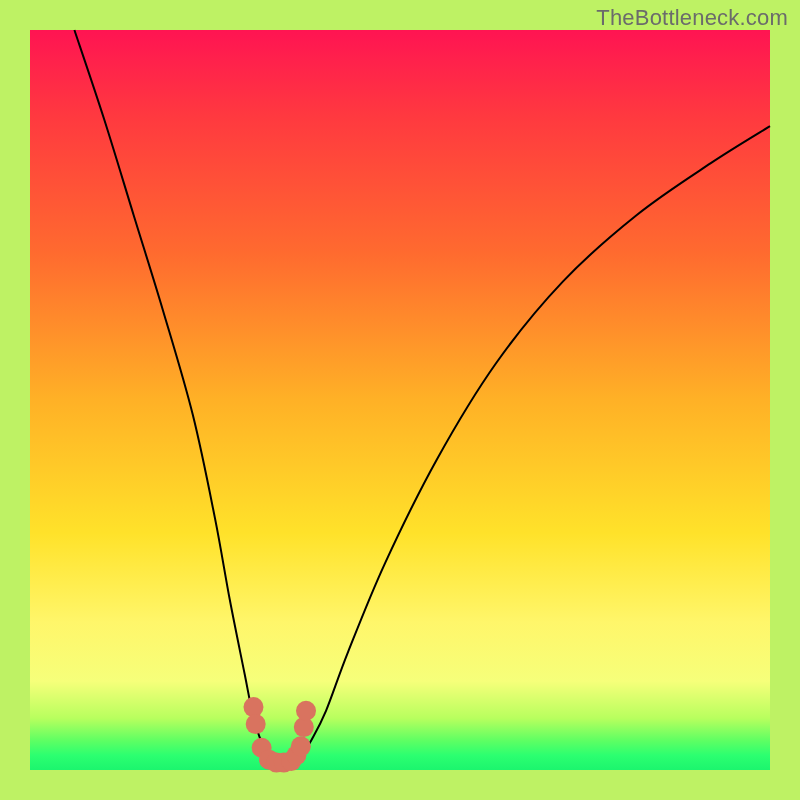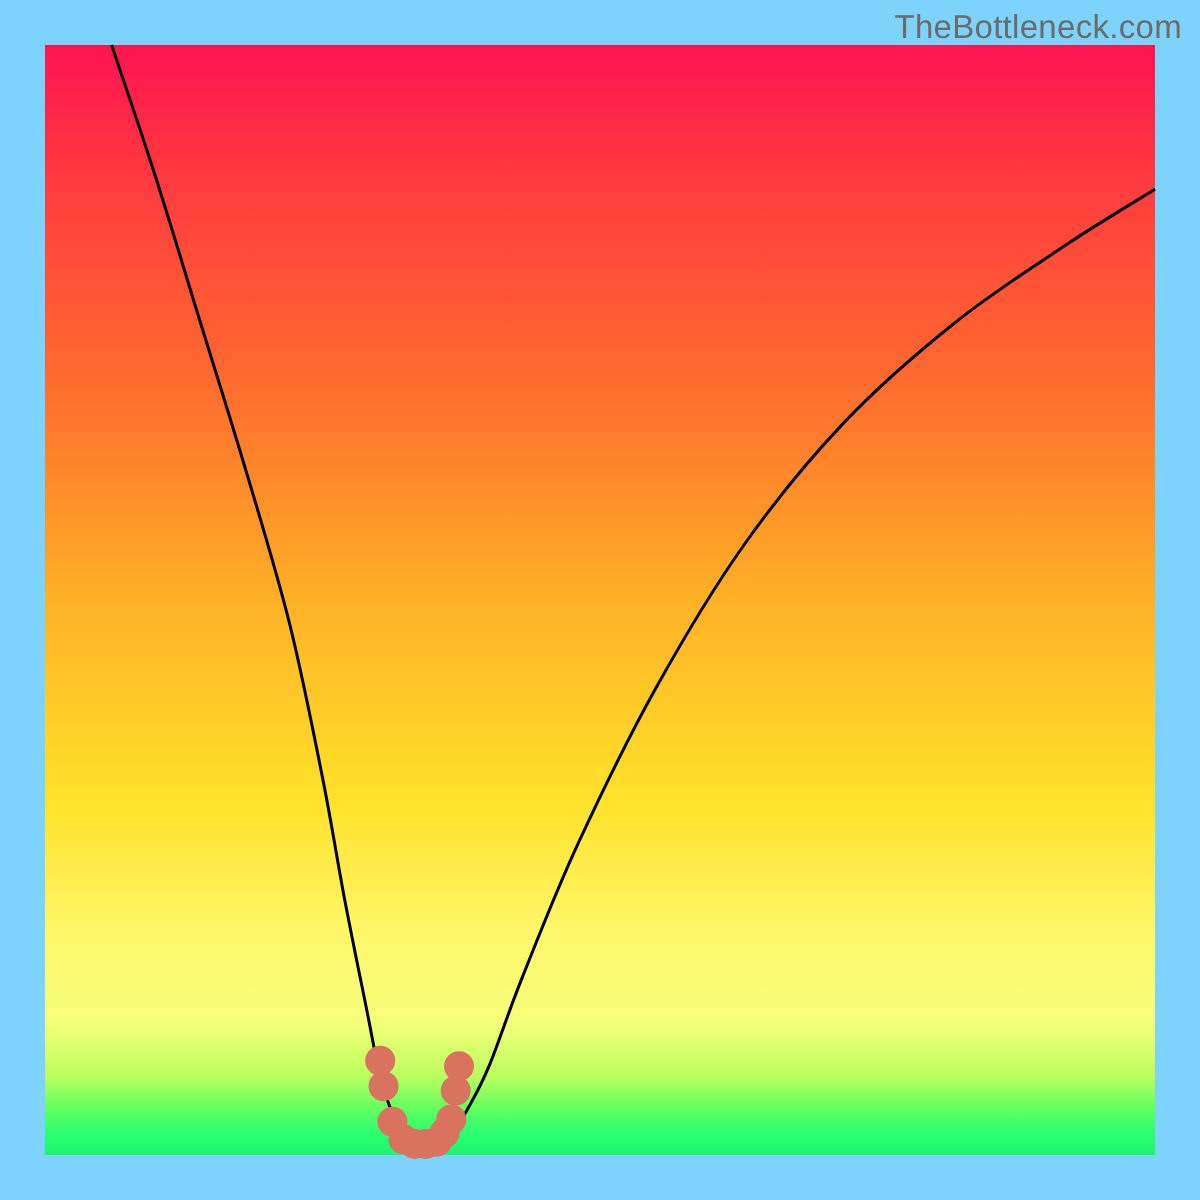--- a/index.html
+++ b/index.html
@@ -7,21 +7,21 @@
     padding: 0;
     width: 800px;
     height: 800px;
     background: #000;
     position: relative;
     font-family: Arial, Helvetica, sans-serif;
   }
   .outer {
     position: absolute;
     inset: 0;
-    background: #7dd3fc;
+    background: #bef264;
   }
   .plot-area {
     position: absolute;
     left: 30px;
     top: 30px;
     width: 740px;
     height: 740px;
     background: linear-gradient(to bottom,
       #ff1452 0%,
       #ff3a3f 12%,

